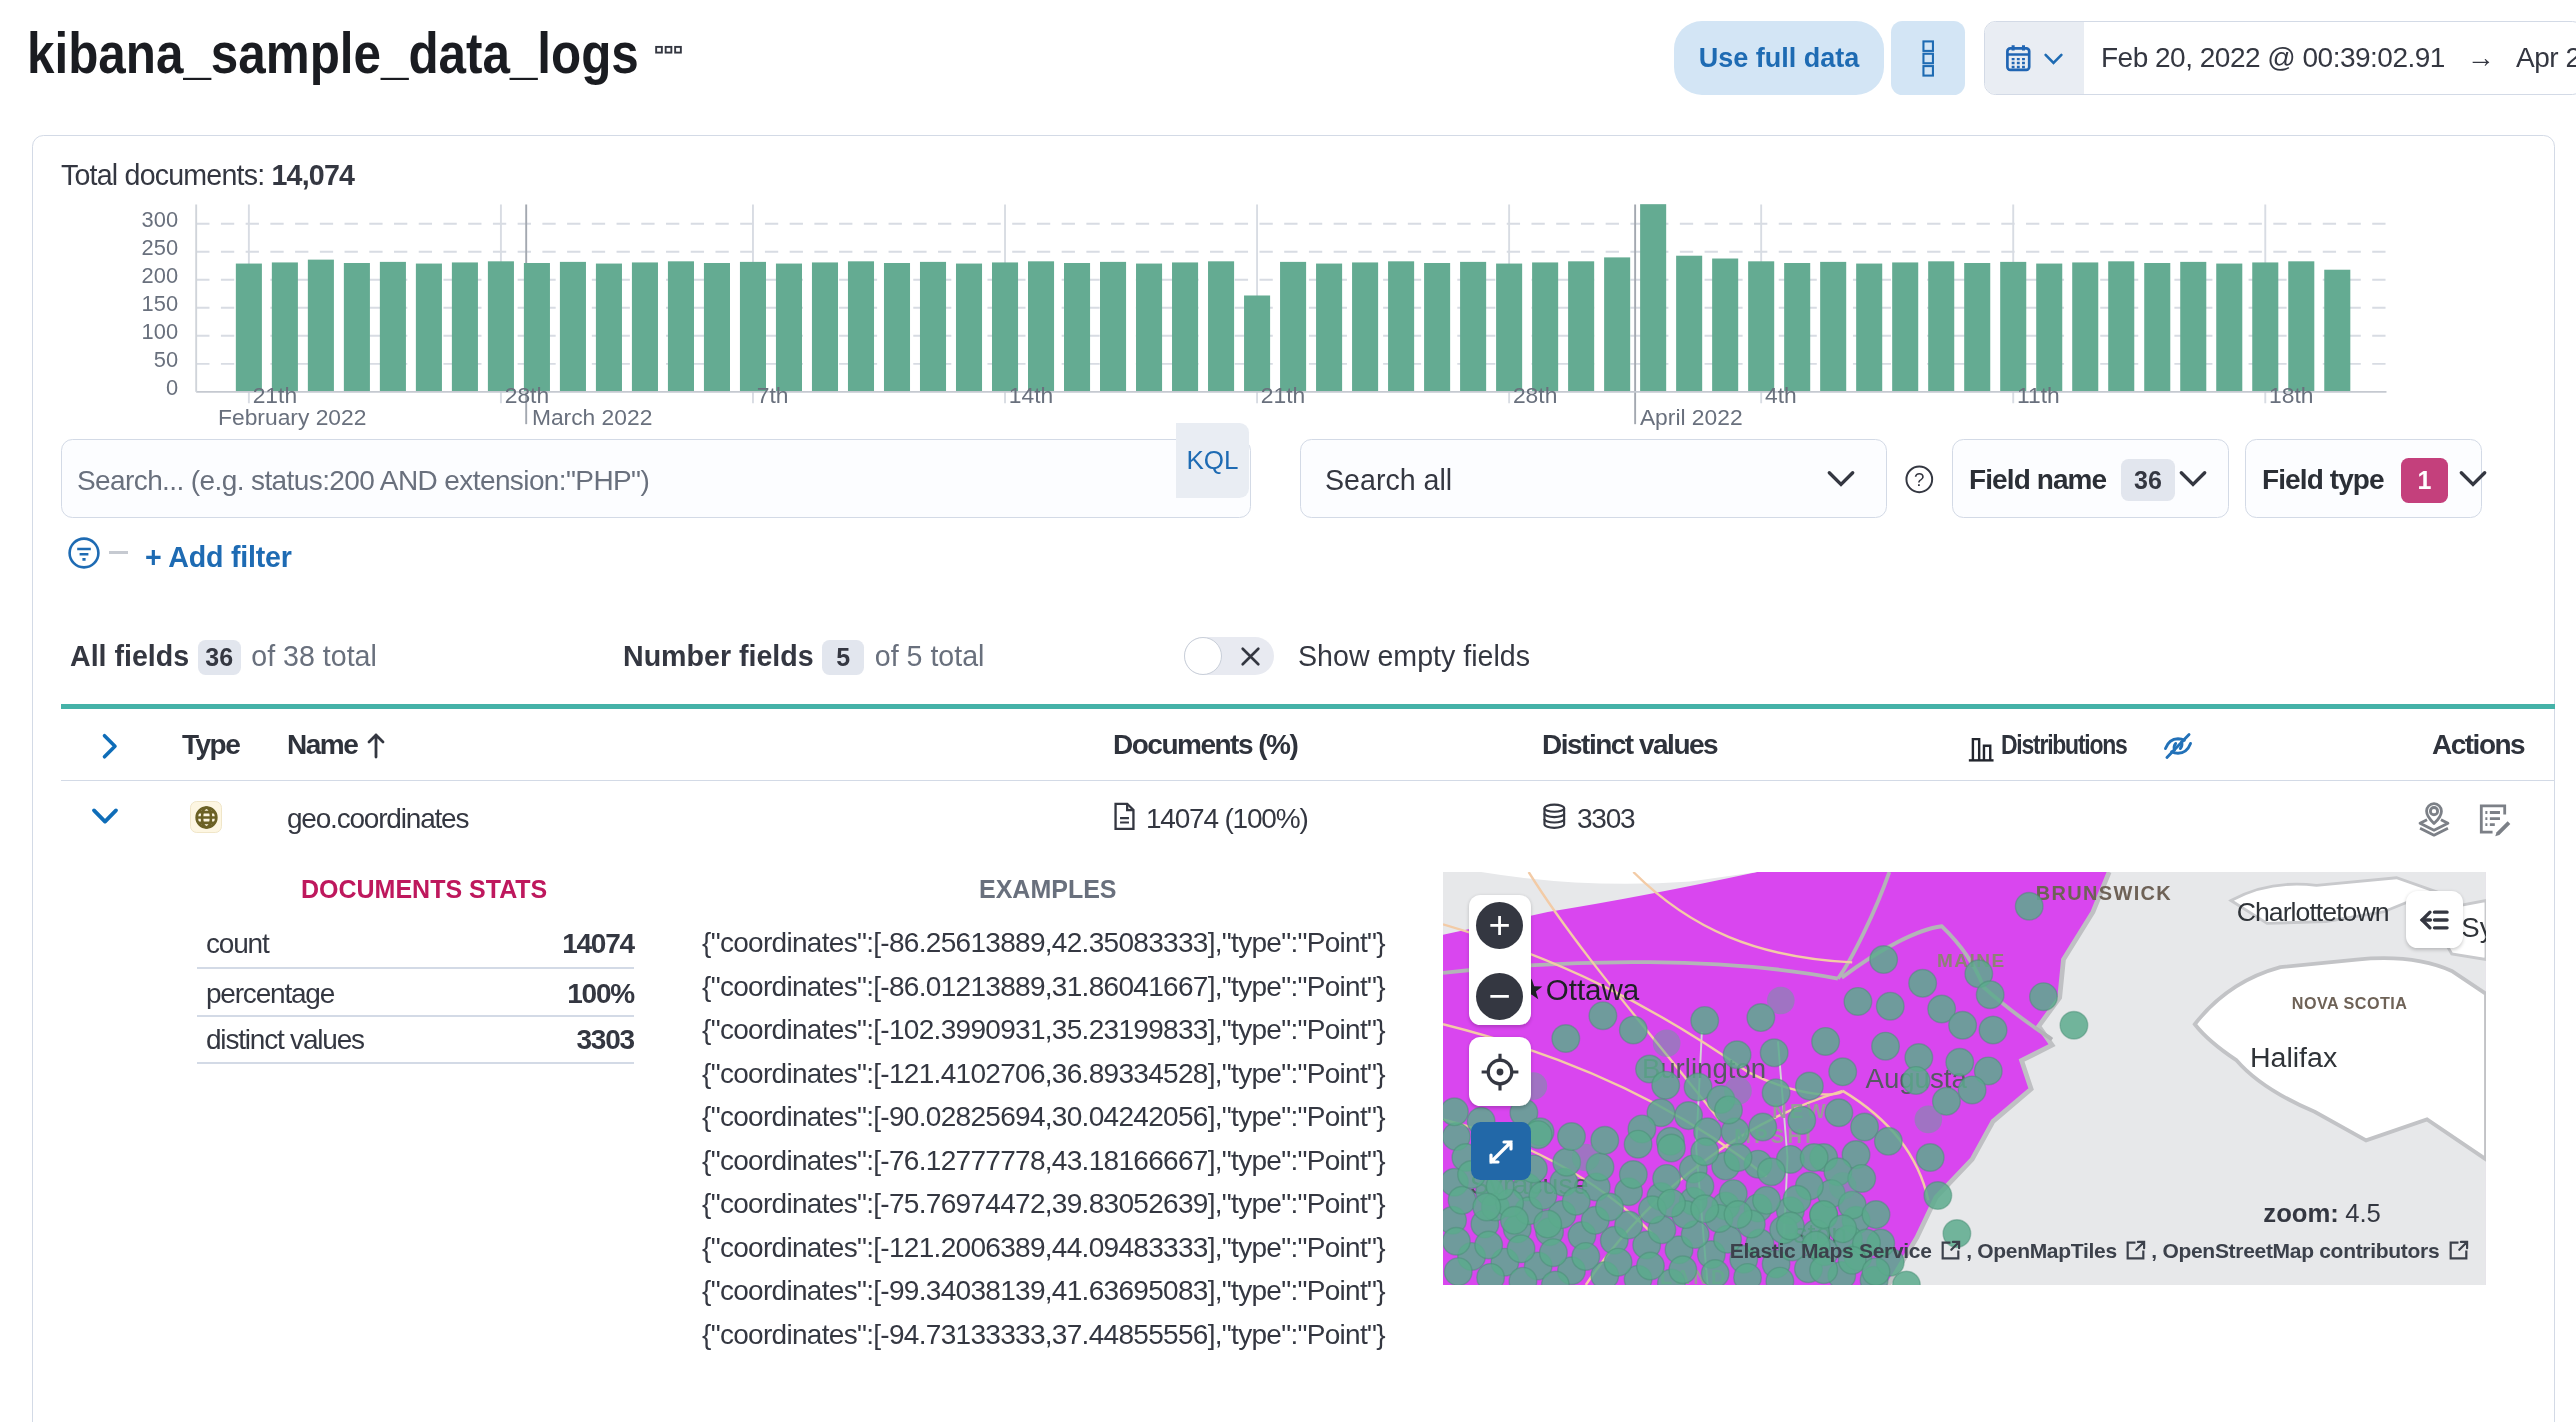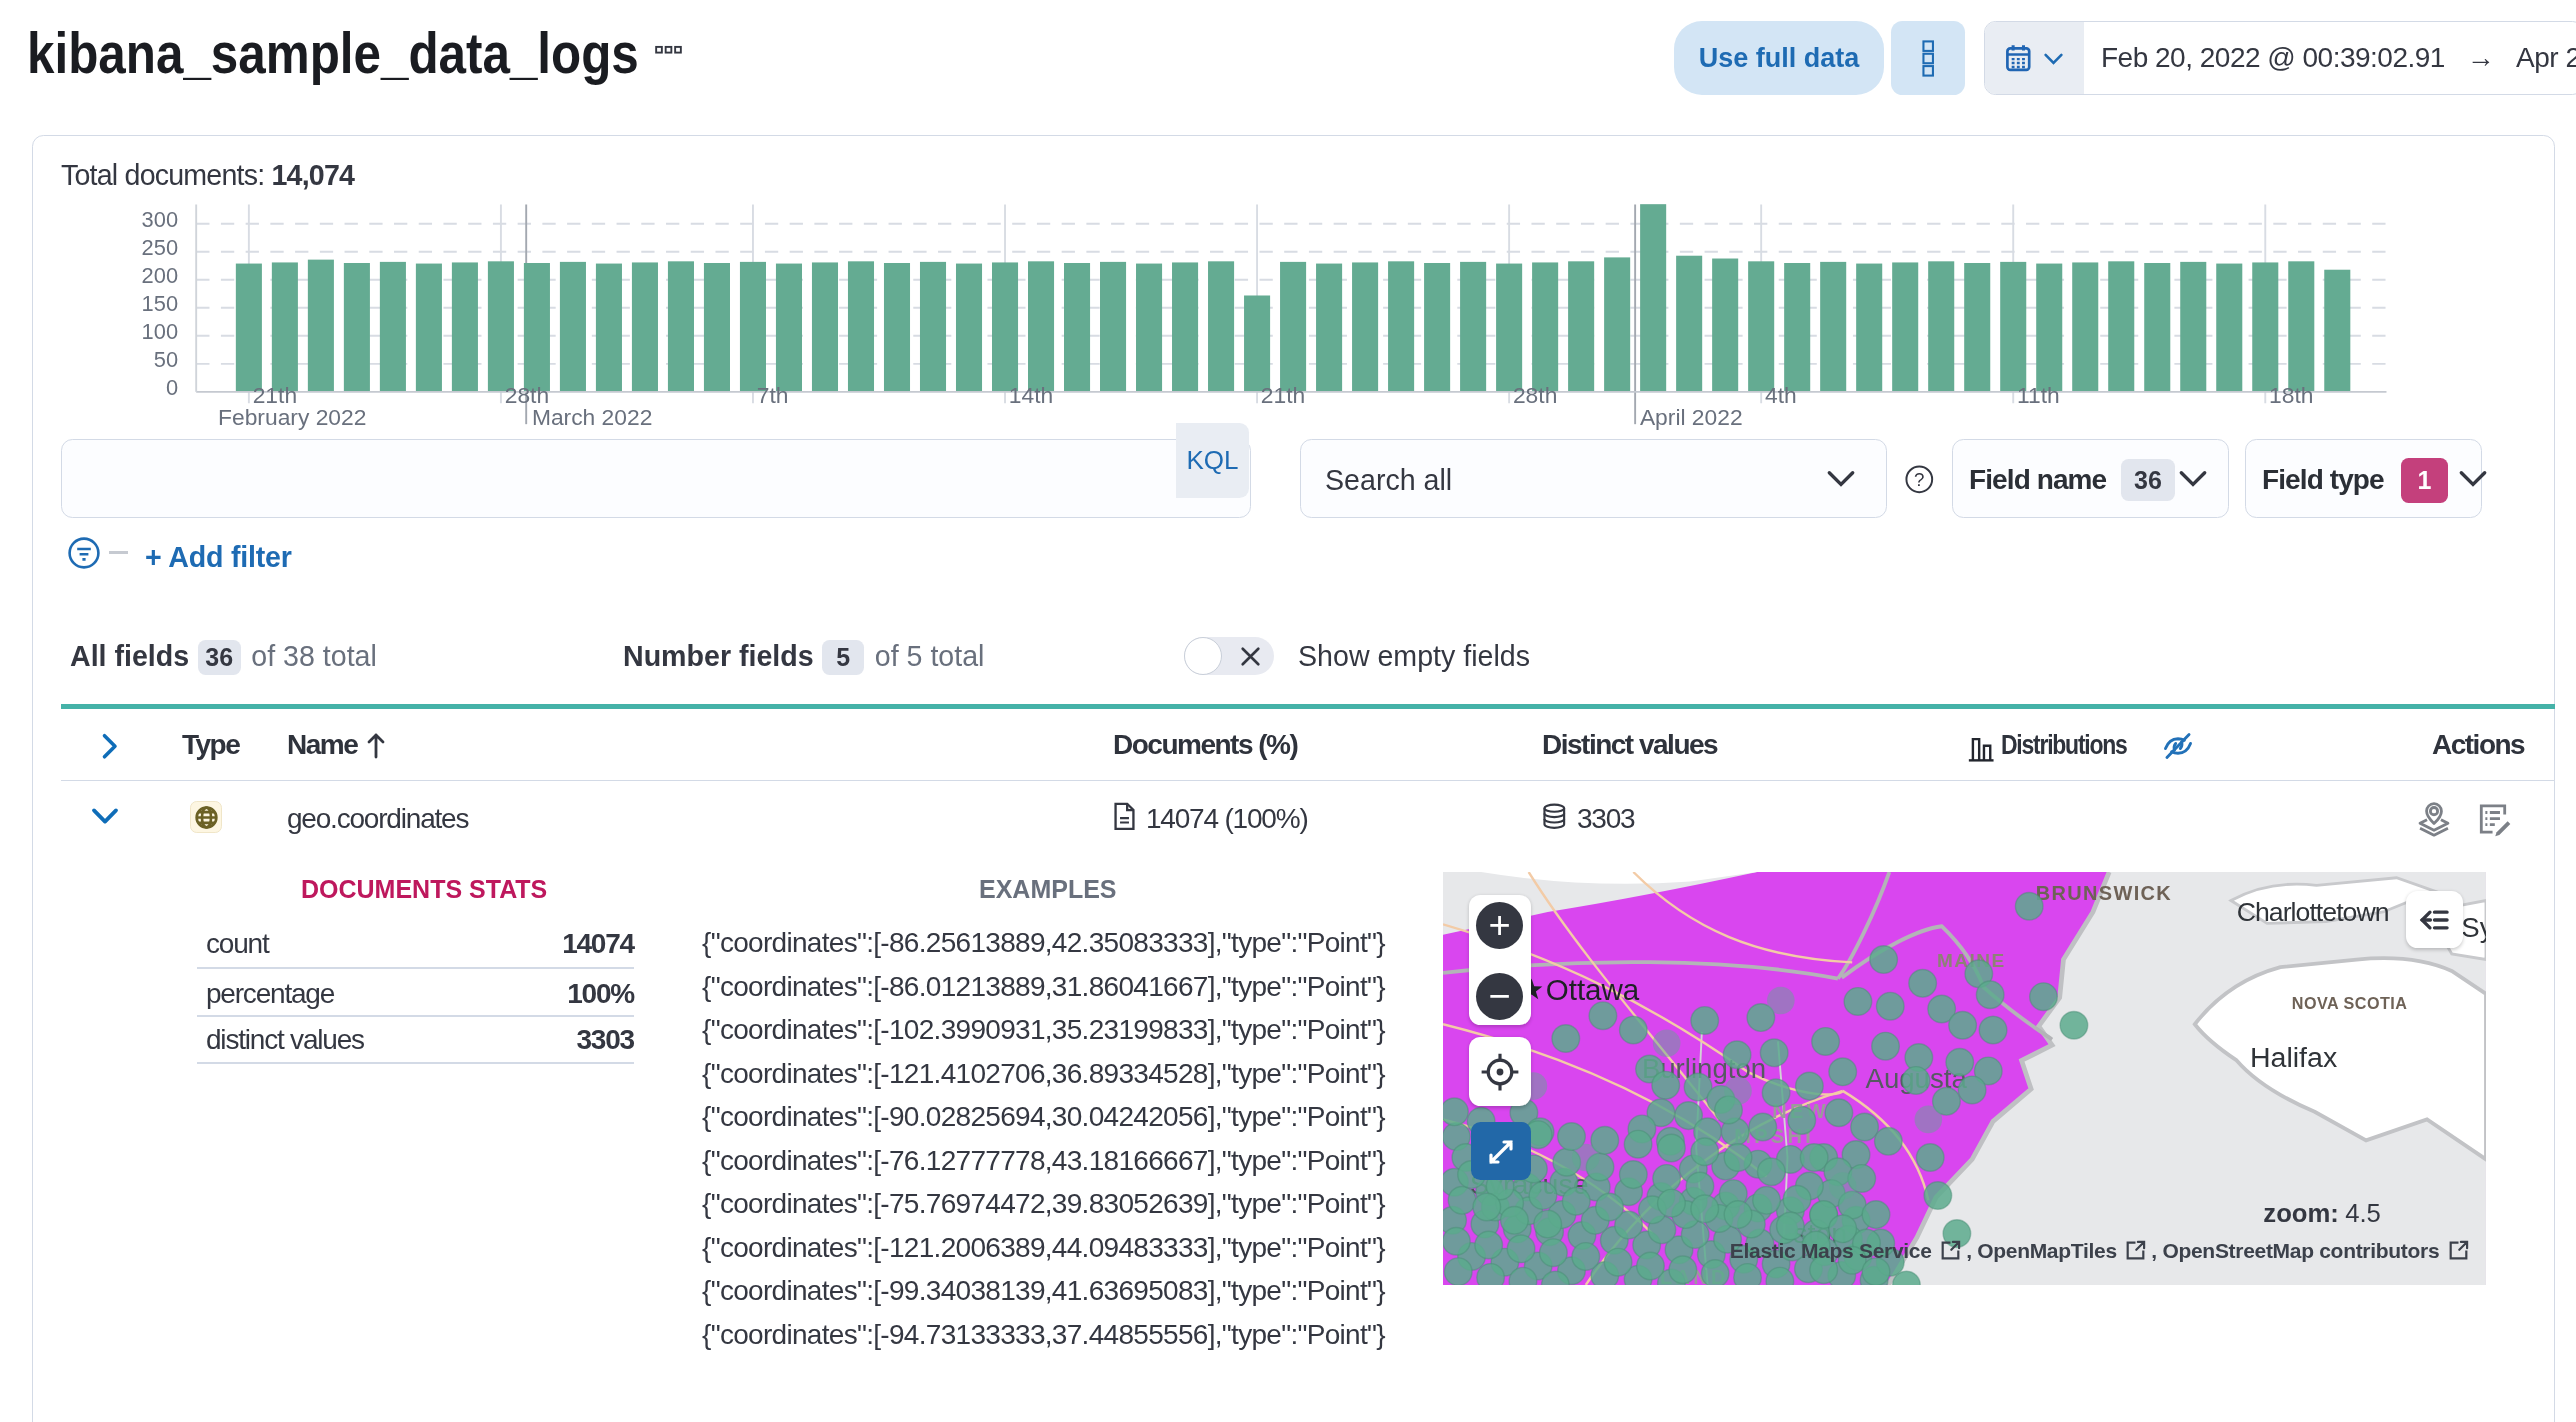--- a/index.html
+++ b/index.html
@@ -209,20 +209,21 @@
       <text x="1854.52" y="424" font-size="24" fill="#69707d">4th</text>
       <text x="2119.54" y="424" font-size="24" fill="#69707d">11th</text>
       <text x="2384.56" y="424" font-size="24" fill="#69707d">18th</text>
       <text x="228" y="447" font-size="24" fill="#69707d">February 2022</text>
       <text x="558" y="447" font-size="24" fill="#69707d">March 2022</text>
       <text x="1723" y="447" font-size="24" fill="#69707d">April 2022</text>
     </svg>
 
 <div class="abs ctrl" id="searchBox"></div>
 <div class="abs" id="kql">KQL</div>
+<div class="abs" id="searchPh">Search... (e.g. status:200 AND extension:"PHP")</div>
 <div class="abs ctrl" id="searchAll"></div>
 <div class="abs" id="searchAllTxt">Search all</div>
 <svg class="abs" width="34" height="34" viewBox="0 0 16 16" style="left:1824px;top:461px">
       <path fill="none" stroke="#343741" stroke-width="1.6" stroke-linecap="round" d="M2.5 5.5 8 11l5.5-5.5"></path>
     </svg>
 <svg class="abs" width="28.6" height="28.6" viewBox="0 0 16 16" style="left:1905px;top:465px">
       <g fill="none" stroke="#343741" stroke-width="1.1">
         <circle cx="8" cy="8" r="7.2"></circle>
       </g>
       <text x="8" y="11.6" font-size="10.5" text-anchor="middle" fill="#343741" font-family="Liberation Sans">?</text>

